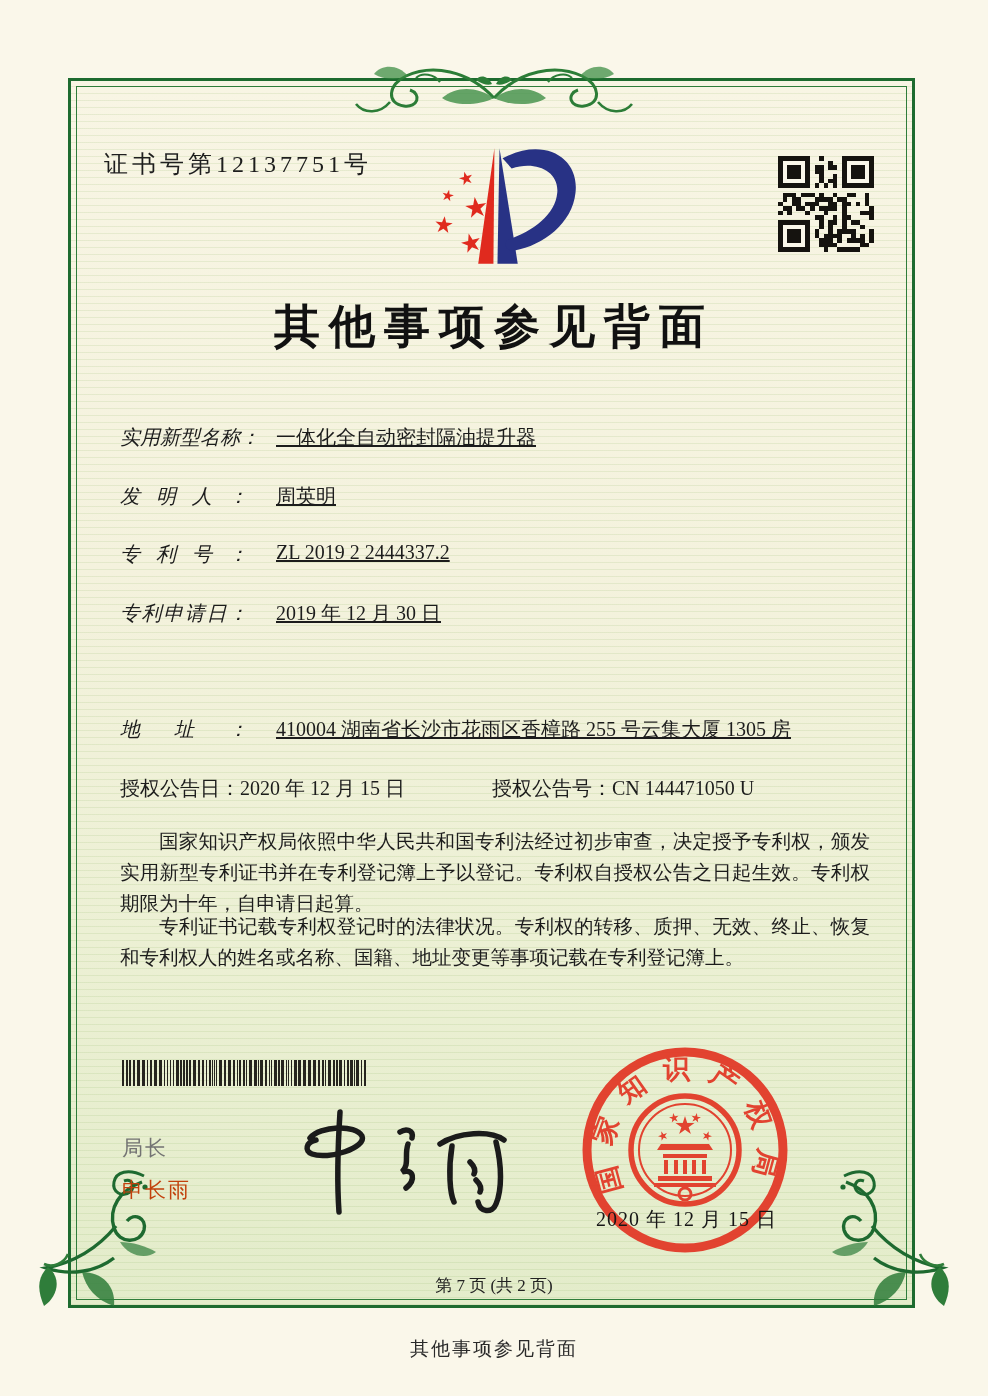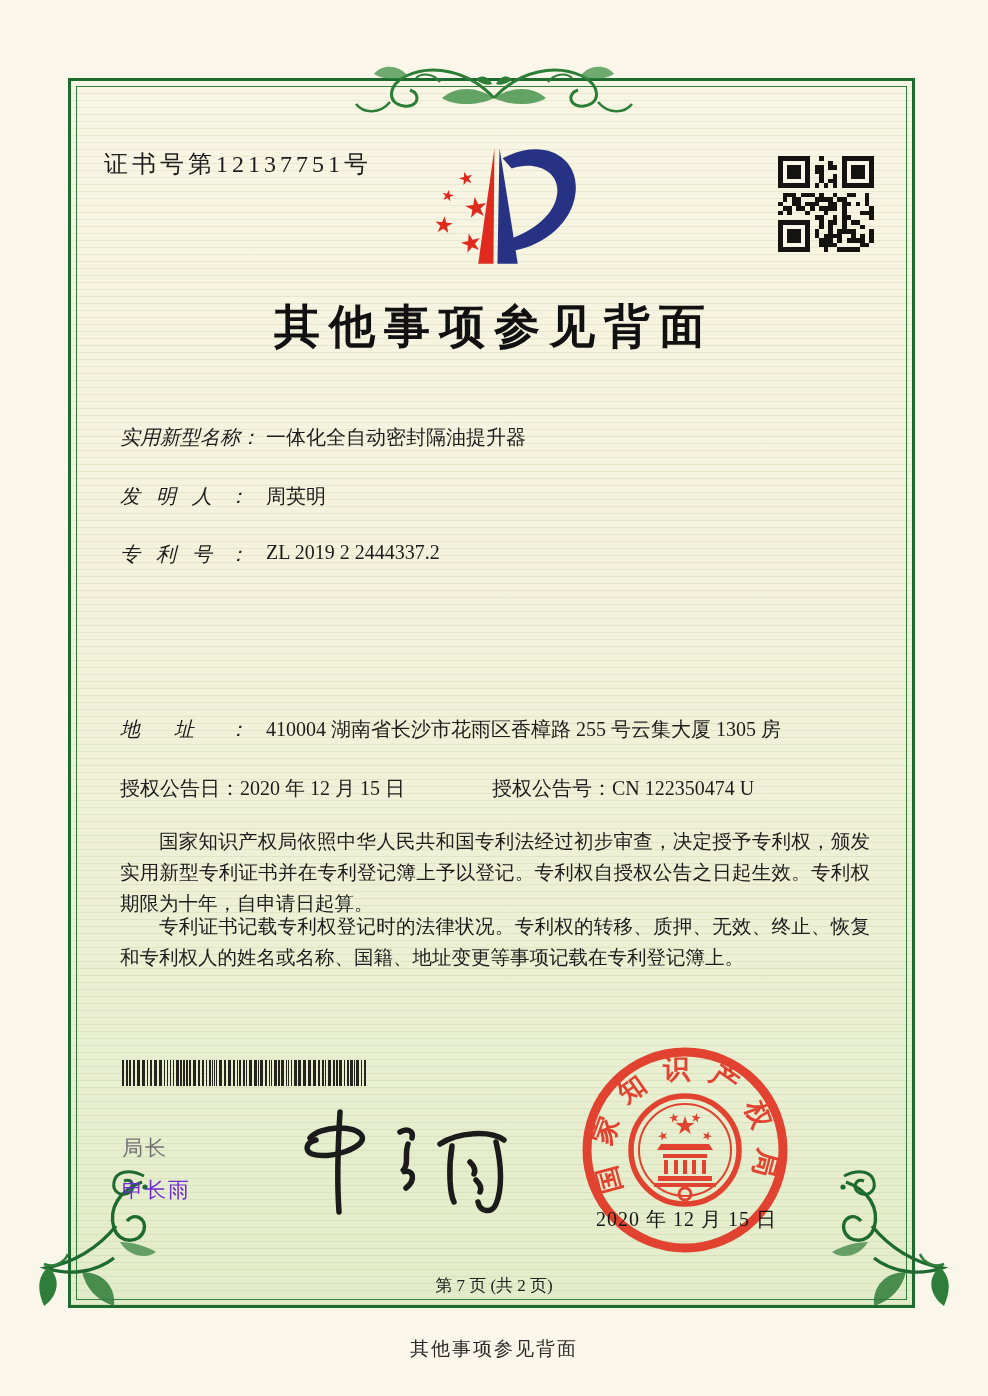--- a/index.html
+++ b/index.html
@@ -28,29 +28,29 @@
   
   .certno{position:absolute;left:104px;top:148px;font-size:24px;letter-spacing:4px;color:#1e1e1e;z-index:5;}
   .logo{position:absolute;left:412px;top:134px;z-index:5;}
   .qr{position:absolute;left:778px;top:156px;width:96px;height:96px;z-index:5;}
   .title{
     position:absolute;left:0;top:296px;width:988px;text-align:center;
     font-size:46px;font-weight:700;letter-spacing:9px;color:#111;z-index:5;
   }
   .fieldrow{position:absolute;left:120px;width:770px;font-size:20px;color:#1c1c1c;z-index:5;white-space:nowrap;}
   .flabel{display:inline-block;width:128px;text-align:justify;text-align-last:justify;vertical-align:top;font-style:italic;}
-  .fvalue{margin-left:18px;}
+  .fvalue{margin-left:28px;text-decoration:underline;}
   .grant2{position:absolute;left:372px;top:0;}
   .notice{
     position:absolute;left:120px;width:750px;font-size:19.5px;line-height:31px;
     text-align:justify;text-indent:2em;color:#1c1c1c;z-index:5;
   }
   .barcode{position:absolute;left:122px;top:1060px;z-index:5;}
   .signer-title{position:absolute;left:122px;top:1134px;font-size:21px;color:#737373;z-index:5;letter-spacing:2px;}
-  .signer-name{position:absolute;left:122px;top:1176px;font-size:21px;color:#6d28d9;z-index:5;letter-spacing:2px;}
+  .signer-name{position:absolute;left:122px;top:1176px;font-size:21px;color:#c2410c;z-index:5;letter-spacing:2px;}
   .signature{position:absolute;left:268px;top:1104px;z-index:6;}
   .seal{position:absolute;left:577px;top:1042px;z-index:6;opacity:0.95;}
   .seal-date{position:absolute;left:596px;top:1206px;font-size:20px;letter-spacing:1px;color:#161616;z-index:7;white-space:nowrap;}
   .pageinfo{position:absolute;left:0;top:1274px;width:988px;text-align:center;font-size:17px;color:#222;z-index:5;}
   .footnote{position:absolute;left:0;top:1336px;width:988px;text-align:center;font-size:19px;color:#2a2a2a;z-index:5;letter-spacing:2px;}
 </style>
 </head>
 <body>
 
 <div class="page">
@@ -247,27 +247,30 @@
 
   <div class="fieldrow" style="top:424px">
     <span class="flabel">实用新型名称：</span><span class="fvalue">一体化全自动密封隔油提升器</span>
   </div>
   <div class="fieldrow" style="top:483px">
     <span class="flabel">发明人：</span><span class="fvalue">周英明</span>
   </div>
   <div class="fieldrow" style="top:541px">
     <span class="flabel">专利号：</span><span class="fvalue">ZL 2019 2 2444337.2</span>
   </div>
+  <div class="fieldrow" style="top:600px">
+    <span class="flabel">专利申请日：</span><span class="fvalue">2019 年 12 月 30 日</span>
+  </div>
   <div class="fieldrow" style="top:716px">
     <span class="flabel">地址：</span><span class="fvalue">410004 湖南省长沙市花雨区香樟路 255 号云集大厦 1305 房</span>
   </div>
   <div class="fieldrow" style="top:775px">
     <span>授权公告日：</span><span>2020 年 12 月 15 日</span>
     <span class="grant2">
-      <span>授权公告号：</span><span>CN 122350474 U</span>
+      <span>授权公告号：</span><span>CN 144471050 U</span>
     </span>
   </div>
 
   <div class="notice" style="top:911px">专利证书记载专利权登记时的法律状况。专利权的转移、质押、无效、终止、恢复和专利权人的姓名或名称、国籍、地址变更等事项记载在专利登记簿上。</div>
   <div class="notice" style="top:826px">国家知识产权局依照中华人民共和国专利法经过初步审查，决定授予专利权，颁发实用新型专利证书并在专利登记簿上予以登记。专利权自授权公告之日起生效。专利权期限为十年，自申请日起算。</div>
 
   <svg class="barcode" width="248" height="26" id="bcsvg">
       <rect x="0" y="0" width="2" height="26" fill="#26241e"></rect>
       <rect x="4" y="0" width="2" height="26" fill="#26241e"></rect>
       <rect x="7" y="0" width="2" height="26" fill="#26241e"></rect>

